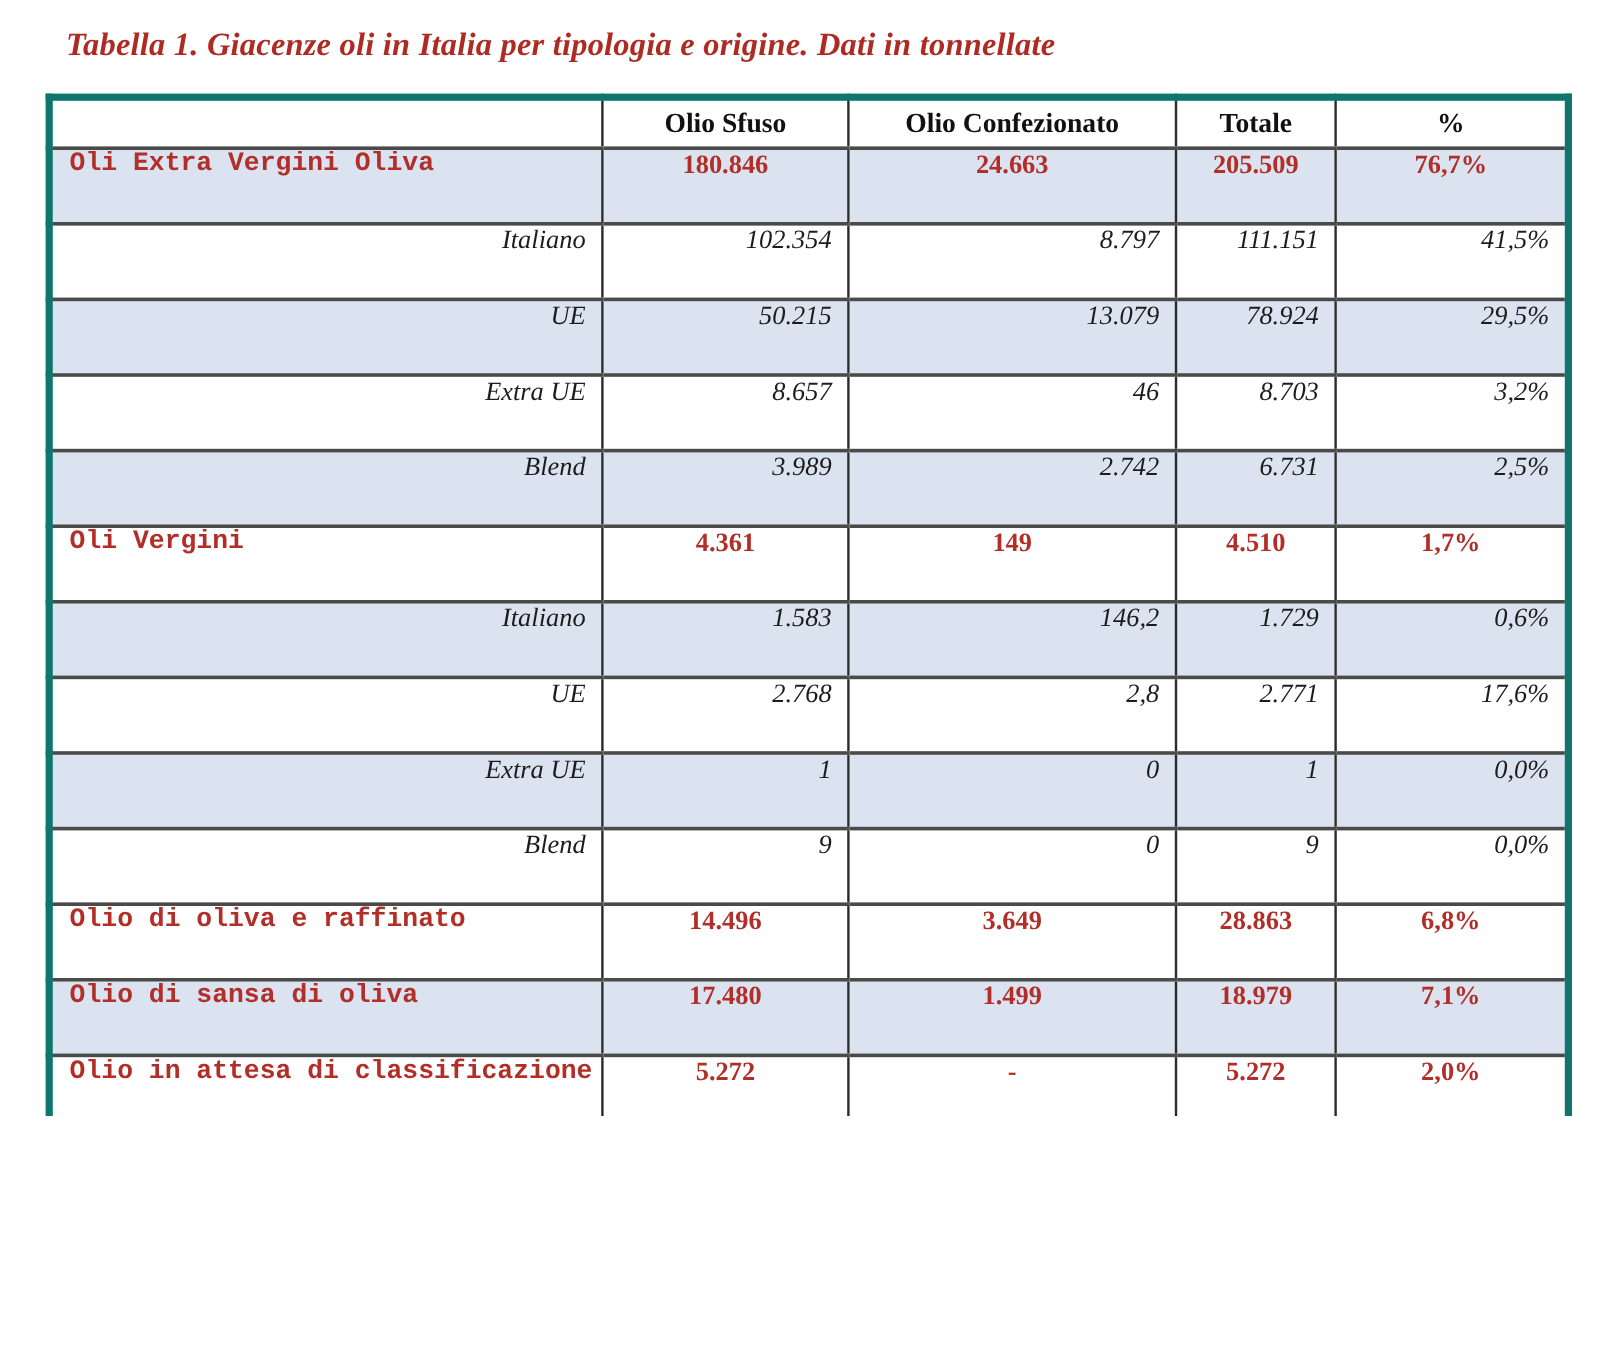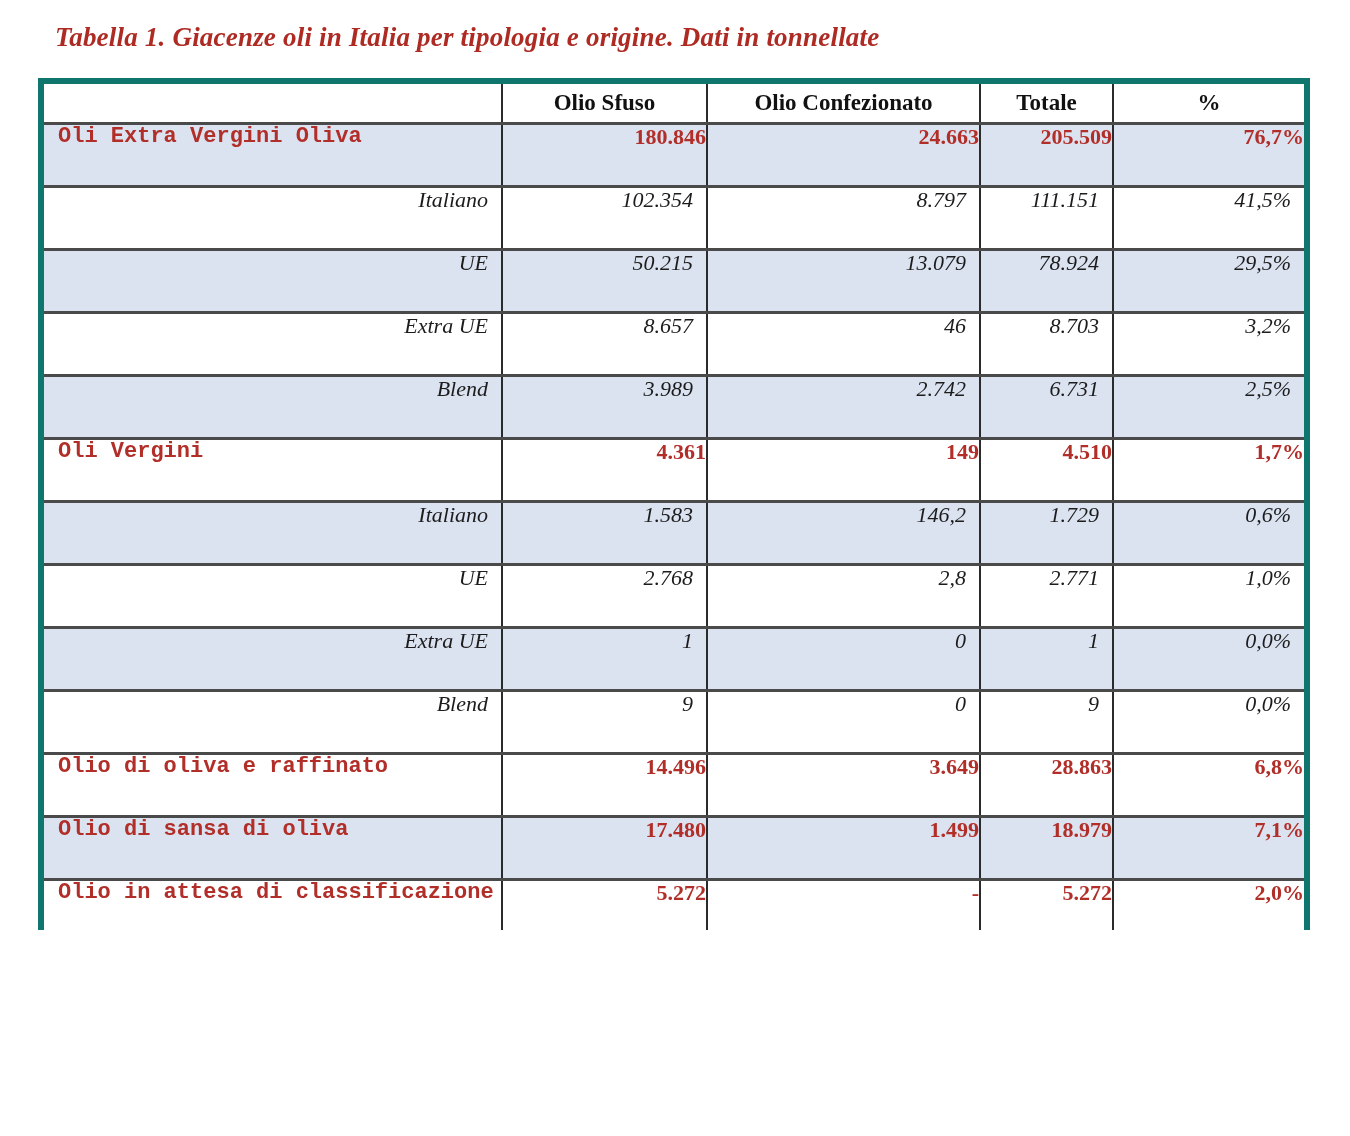--- a/index.html
+++ b/index.html
@@ -66,21 +66,21 @@
     padding-top: 8px;
     font-size: 22px;
     line-height: 1.1;
   }
   tr.shade-blue td { background: #dbe2f0; }
   tr.shade-white td { background: #ffffff; }
 
   
   tr.row-category td { color: #B22E28; font-weight: bold; }
   tr.row-category td.lbl { text-align: left; padding-left: 14px; font-family: Liberation Mono, monospace; }
-  tr.row-category td.val { text-align: right; }
+  tr.row-category td.val { text-align: center; }
 
   
   tr.row-sub td { color: #1c1c1c; font-style: italic; font-weight: normal; }
   tr.row-sub td.lbl { text-align: right; padding-right: 13px; margin-top: 28px; }
   tr.row-sub td.val { text-align: right; padding-right: 13px; }
 
   
   tr.row-total td { color: #57A86B; font-weight: bold; font-style: italic; font-size: 24px; }
   tr.row-total td.lbl { text-align: left; padding-left: 14px; }
   tr.row-total td.val { text-align: center; }
@@ -157,21 +157,21 @@
           <td class="val">1.583</td>
           <td class="val">146,2</td>
           <td class="val">1.729</td>
           <td class="val">0,6%</td>
         </tr>
         <tr class="row-sub shade-white">
           <td class="lbl">UE</td>
           <td class="val">2.768</td>
           <td class="val">2,8</td>
           <td class="val">2.771</td>
-          <td class="val">1,0%</td>
+          <td class="val">17,6%</td>
         </tr>
         <tr class="row-sub shade-blue">
           <td class="lbl">Extra UE</td>
           <td class="val">1</td>
           <td class="val">0</td>
           <td class="val">1</td>
           <td class="val">0,0%</td>
         </tr>
         <tr class="row-sub shade-white">
           <td class="lbl">Blend</td>

